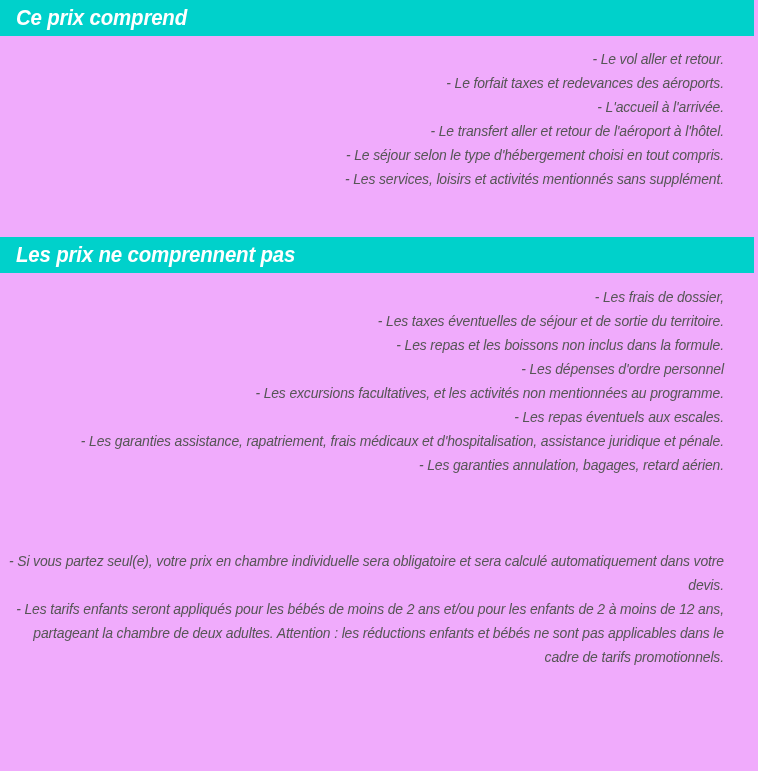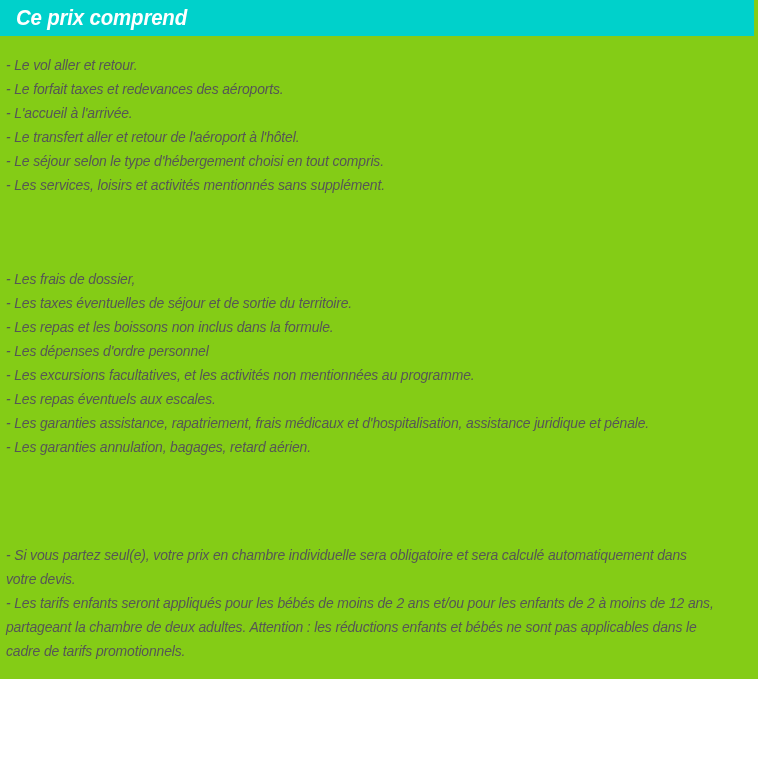--- a/index.html
+++ b/index.html
@@ -11,22 +11,22 @@
     width: 758px;
     height: 771px;
     background: #ffffff;
     font-family: "Liberation Sans", "DejaVu Sans", sans-serif;
     overflow: hidden;
   }
 
   .page {
     position: relative;
     width: 758px;
-    height: 679px;
-    background: #84cc16;
+    height: 771px;
+    background: #f0abfc;
   }
 
   
   .section {
     width: 758px;
   }
 
   
   .section-bar {
     background: #00d1cb;
@@ -46,22 +46,23 @@
     line-height: 22px;
     letter-spacing: -0.2px;
     transform: scaleX(0.93);
     transform-origin: left center;
     white-space: nowrap;
   }
 
   
   .section-body {
     padding: 0;
-    margin: 6px;
+    margin: 0;
     list-style: none;
+    text-align: right;
   }
   .body-line {
     color: #565656;
     font-family: "Liberation Sans", "DejaVu Sans", sans-serif;
     font-style: italic;
     font-weight: normal;
     font-size: 14.6px;
     line-height: 24px;
     letter-spacing: -0.15px;
     transform: scaleX(0.955);
@@ -97,20 +98,23 @@
       <p class="body-line">- L'accueil à l'arrivée.</p>
       <p class="body-line">- Le transfert aller et retour de l'aéroport à l'hôtel.</p>
       <p class="body-line">- Le séjour selon le type d'hébergement choisi en tout compris.</p>
       <p class="body-line">- Les services, loisirs et activités mentionnés sans supplément.</p>
     </div>
   </section>
 
   <div class="spacer-before-bar-2"></div>
 
   <section class="section">
+    <div class="section-bar">
+      <span class="section-bar-title">Les prix ne comprennent pas</span>
+    </div>
     <div class="spacer-after-bar-2"></div>
     <div class="section-body">
       <p class="body-line">- Les frais de dossier,</p>
       <p class="body-line">- Les taxes éventuelles de séjour et de sortie du territoire.</p>
       <p class="body-line">- Les repas et les boissons non inclus dans la formule.</p>
       <p class="body-line">- Les dépenses d'ordre personnel</p>
       <p class="body-line">- Les excursions facultatives, et les activités non mentionnées au programme.</p>
       <p class="body-line">- Les repas éventuels aux escales.</p>
       <p class="body-line">- Les garanties assistance, rapatriement, frais médicaux et d'hospitalisation, assistance juridique et pénale.</p>
       <p class="body-line">- Les garanties annulation, bagages, retard aérien.</p>

